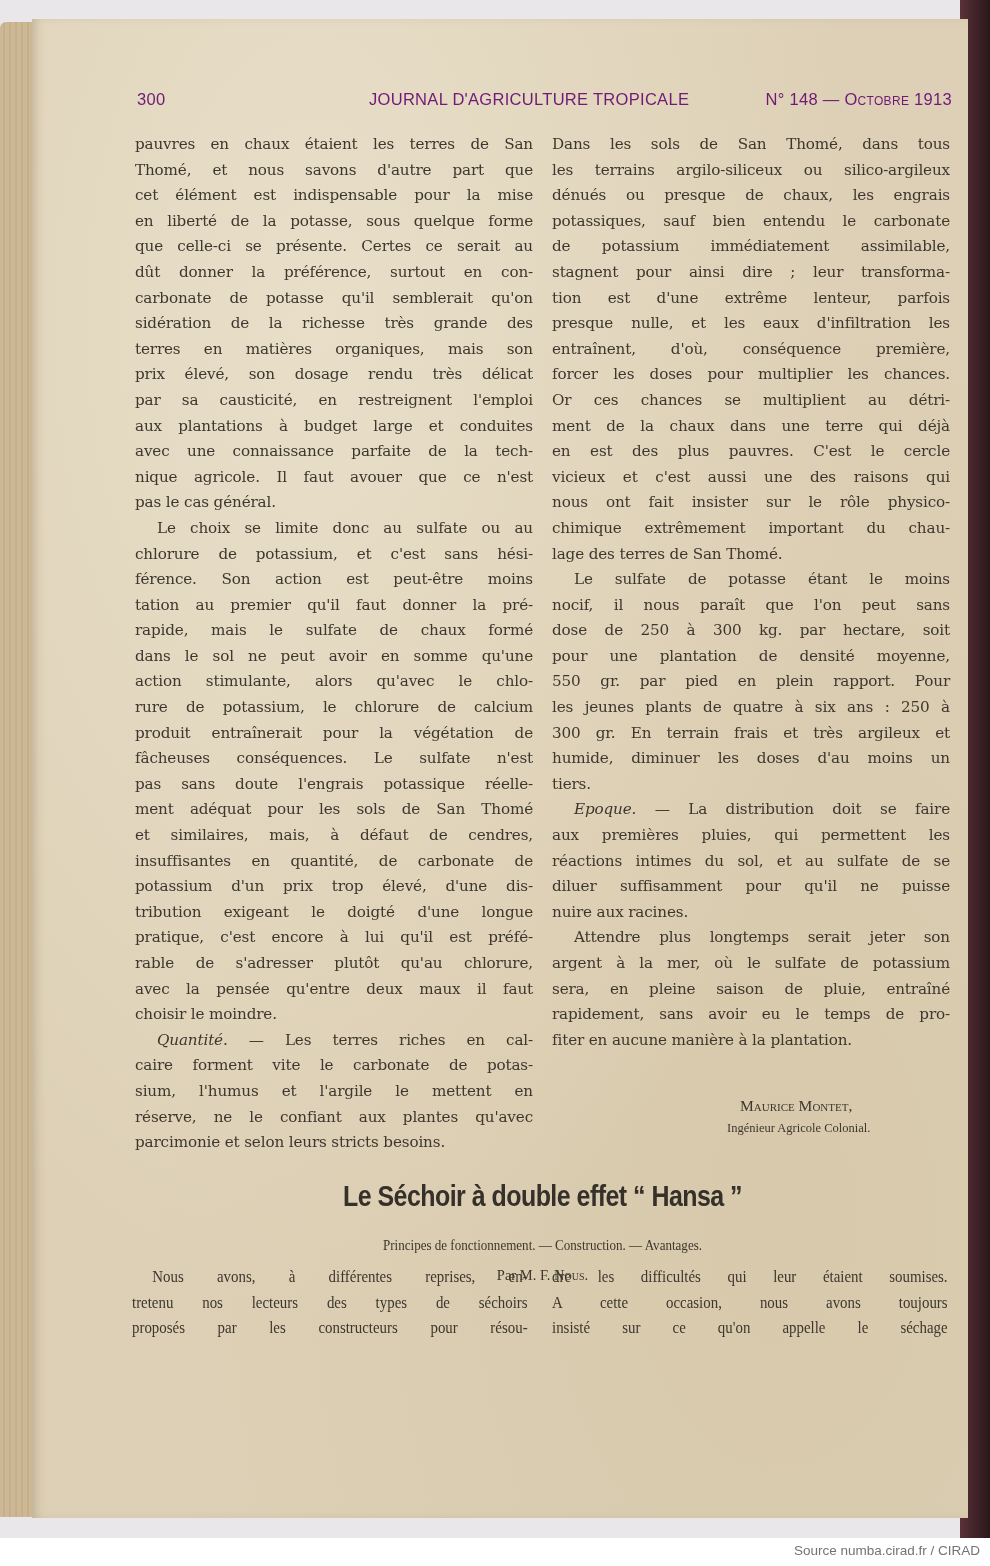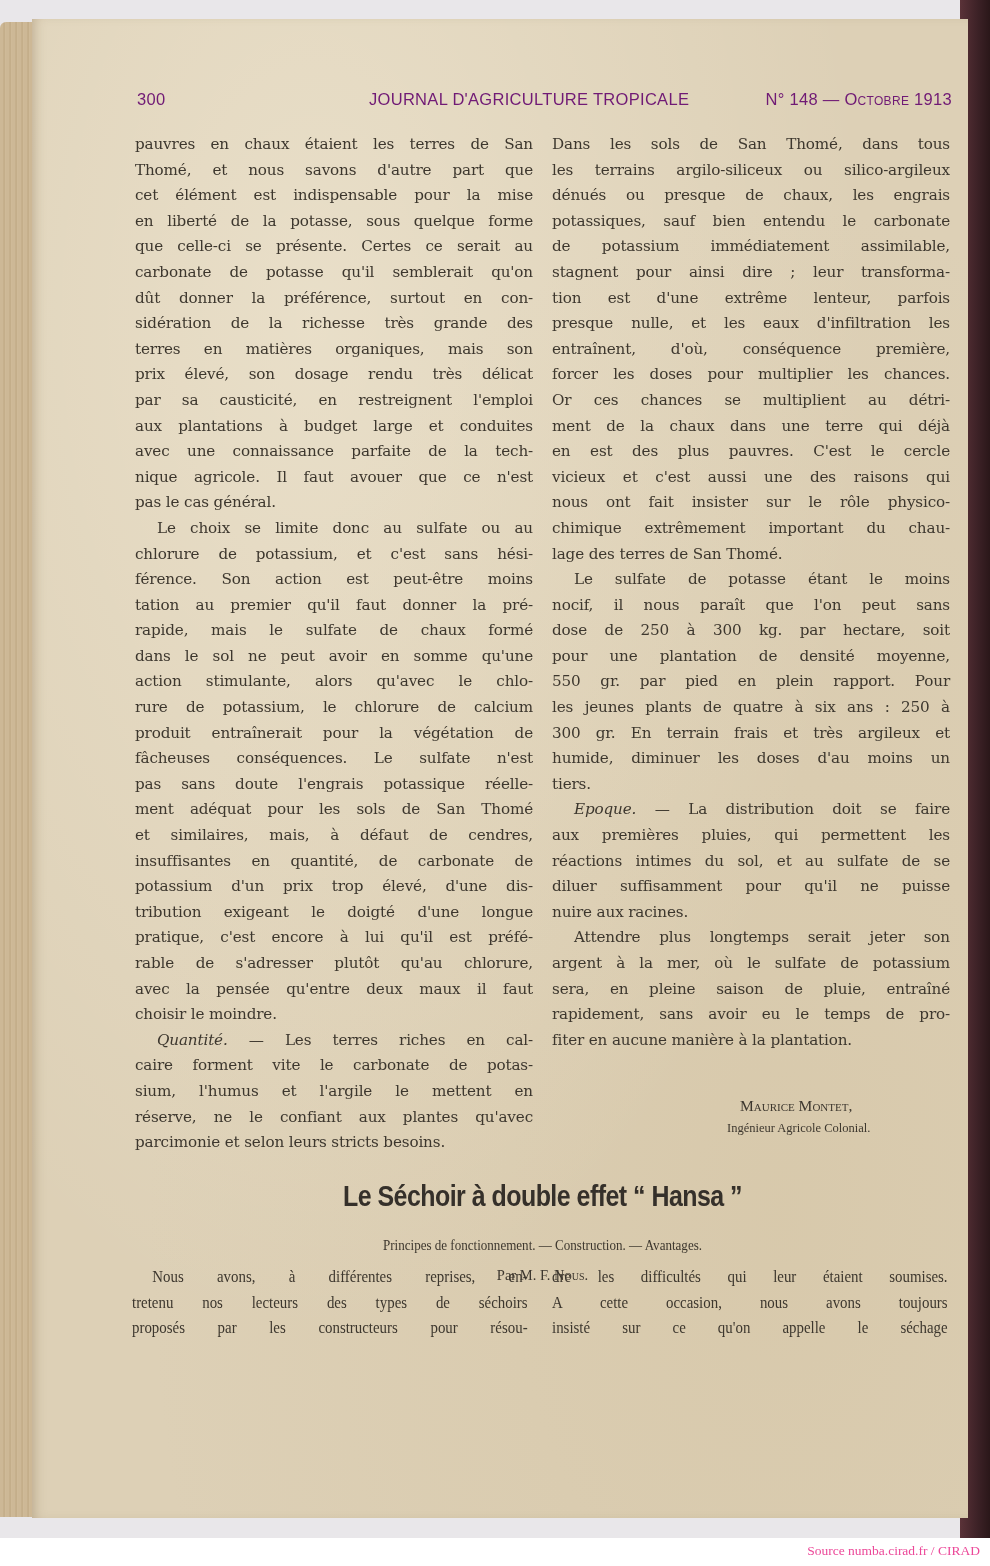--- a/index.html
+++ b/index.html
@@ -76,21 +76,21 @@
     position:absolute; width:392px; font-family:"Liberation Serif", serif;
     font-size:16.2px; line-height:25.5px; color:#3d372e; top:1265px;
   }
   .col2.left { left:132px; }
   .col2.right { left:552px; }
   .col2 .line { display:block; white-space:nowrap; text-align:justify; text-align-last:justify; transform:scaleX(0.92); transform-origin:left; width:430px;}
   .col2 .ind { padding-left:22px; width:408px; }
 
   .source {
     position:absolute; right:10px; top:1543px;
-    font-family:Liberation Serif, serif; font-size:13.5px; color:#ec4899;
+    font-family:Liberation Sans, sans-serif; font-size:13.5px; color:#737373;
   }
 </style>
 </head>
 <body>
 
 <div class="backdrop"></div>
 <div class="binding"></div>
 <div class="page-stack"></div>
 <div class="page"></div>
 
@@ -100,22 +100,22 @@
   <span class="issue"><span>N° 148 —</span> <span class="sc">Octobre</span> <span>1913</span></span>
 </div>
 
 <div class="col left" id="col-left">
     <p>
       <span class="line">pauvres en chaux étaient les terres de San</span>
       <span class="line">Thomé, et nous savons d'autre part que</span>
       <span class="line">cet élément est indispensable pour la mise</span>
       <span class="line">en liberté de la potasse, sous quelque forme</span>
       <span class="line">que celle-ci se présente. Certes ce serait au</span>
+      <span class="line">dût donner la préférence, surtout en con-</span>
       <span class="line">carbonate de potasse qu'il semblerait qu'on</span>
-      <span class="line">dût donner la préférence, surtout en con-</span>
       <span class="line">sidération de la richesse très grande des</span>
       <span class="line">terres en matières organiques, mais son</span>
       <span class="line">prix élevé, son dosage rendu très délicat</span>
       <span class="line">par sa causticité, en restreignent l'emploi</span>
       <span class="line">aux plantations à budget large et conduites</span>
       <span class="line">avec une connaissance parfaite de la tech-</span>
       <span class="line">nique agricole. Il faut avouer que ce n'est</span>
       <span class="line last">pas le cas général.</span>
     </p>
     <p>

